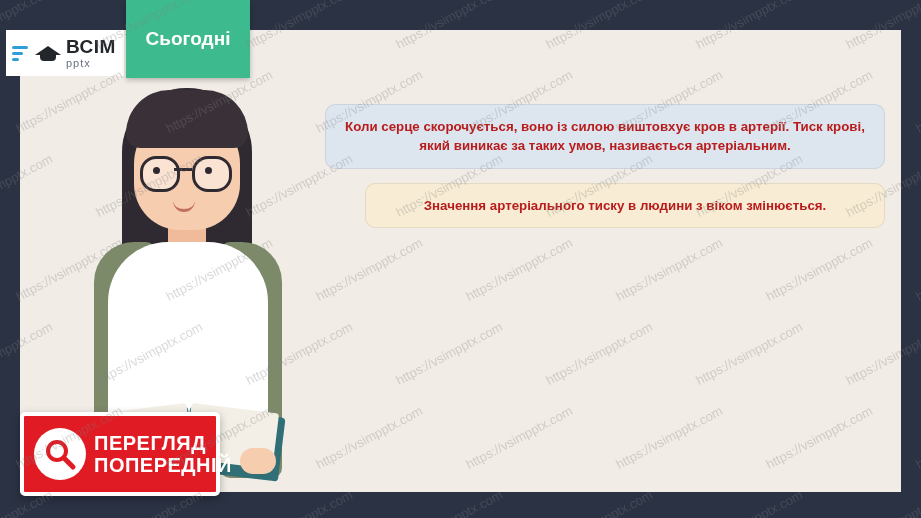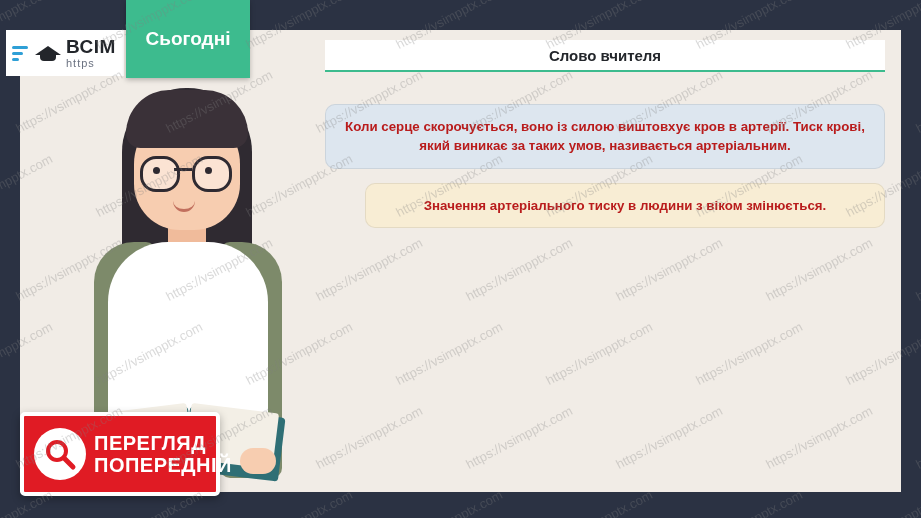--- a/index.html
+++ b/index.html
@@ -375,23 +375,20 @@
     <div class="ill-book-r"></div>
     <div class="ill-book-pages-l"></div>
     <div class="ill-book-pages-r"></div>
     <div class="ill-hand-l"></div>
     <div class="ill-hand-r"></div>
   </div>
 
   <div class="faint-text"></div>
   <div class="page-num"></div>
 
-  <div class="title-bar">
-    <span class="title-text">Слово вчителя</span>
-  </div>
 
   <div class="blocks">
     <div class="block" style="background: rgb(221, 230, 239);">Коли серце скорочується, воно із силою виштовхує кров в артерії. Тиск крові, який виникає за таких умов, називається артеріальним.</div>
     <div class="block" style="background: rgb(248, 237, 212); margin-left: 40px;">Значення артеріального тиску в людини з віком змінюється.</div>
   </div>
 
   <div class="frame-top"></div>
   <div class="frame-bottom"></div>
   <div class="frame-left"></div>
   <div class="frame-right"></div>
@@ -401,21 +398,21 @@
       <span></span>
         <span></span>
         <span></span>
     </div>
     <div class="logo-cap">
       <div class="cap-top"></div>
       <div class="cap-base"></div>
     </div>
     <div class="logo-text">
       <span class="logo-name">ВСІМ</span>
-      <span class="logo-sub">https</span>
+      <span class="logo-sub">pptx</span>
     </div>
   </div>
 
   <div class="date-badge">
     <span class="date-label">Сьогодні</span>
   </div>
 
   <div class="stamp">
     <div class="stamp-badge">
       <svg width="34" height="34" viewBox="0 0 34 34" aria-hidden="true">

